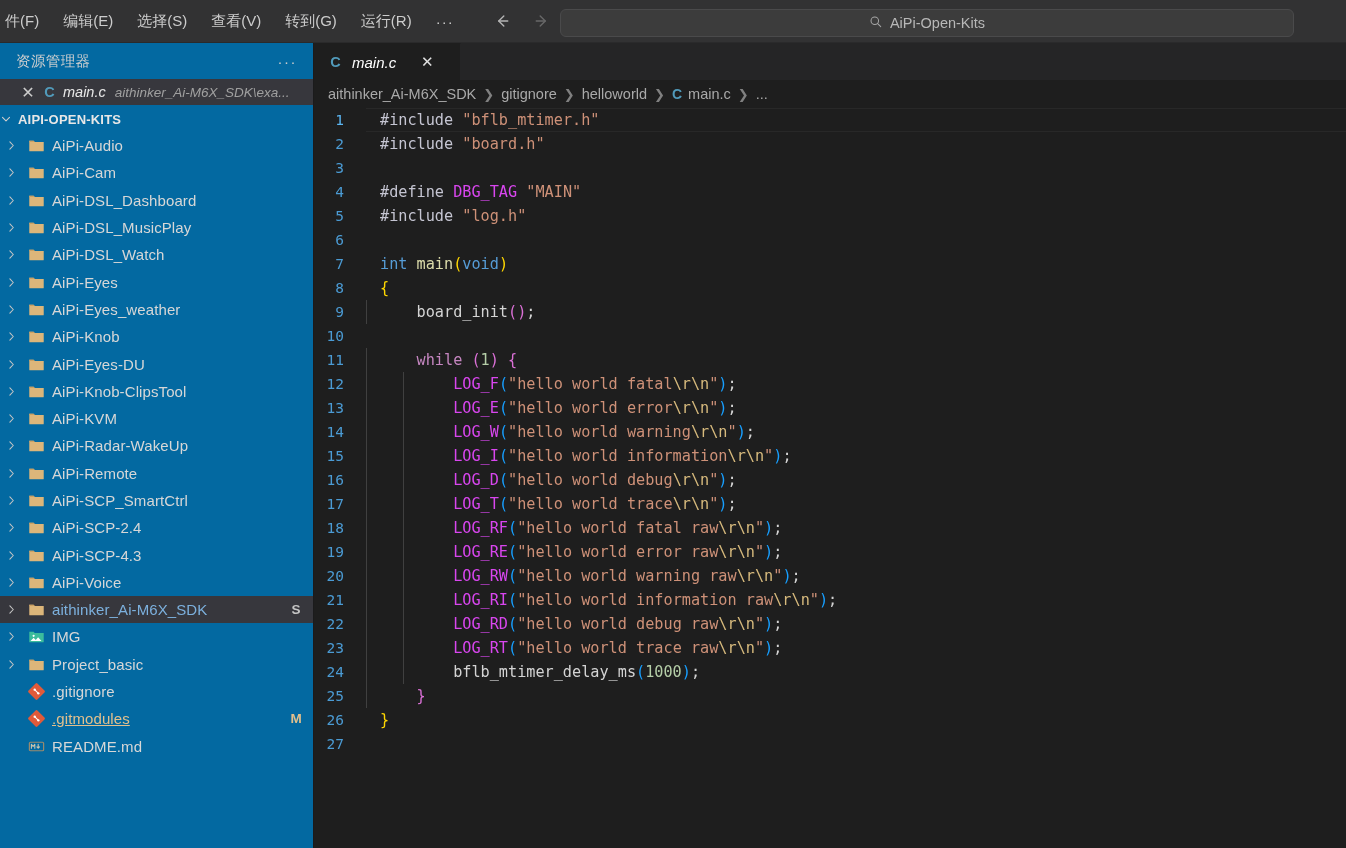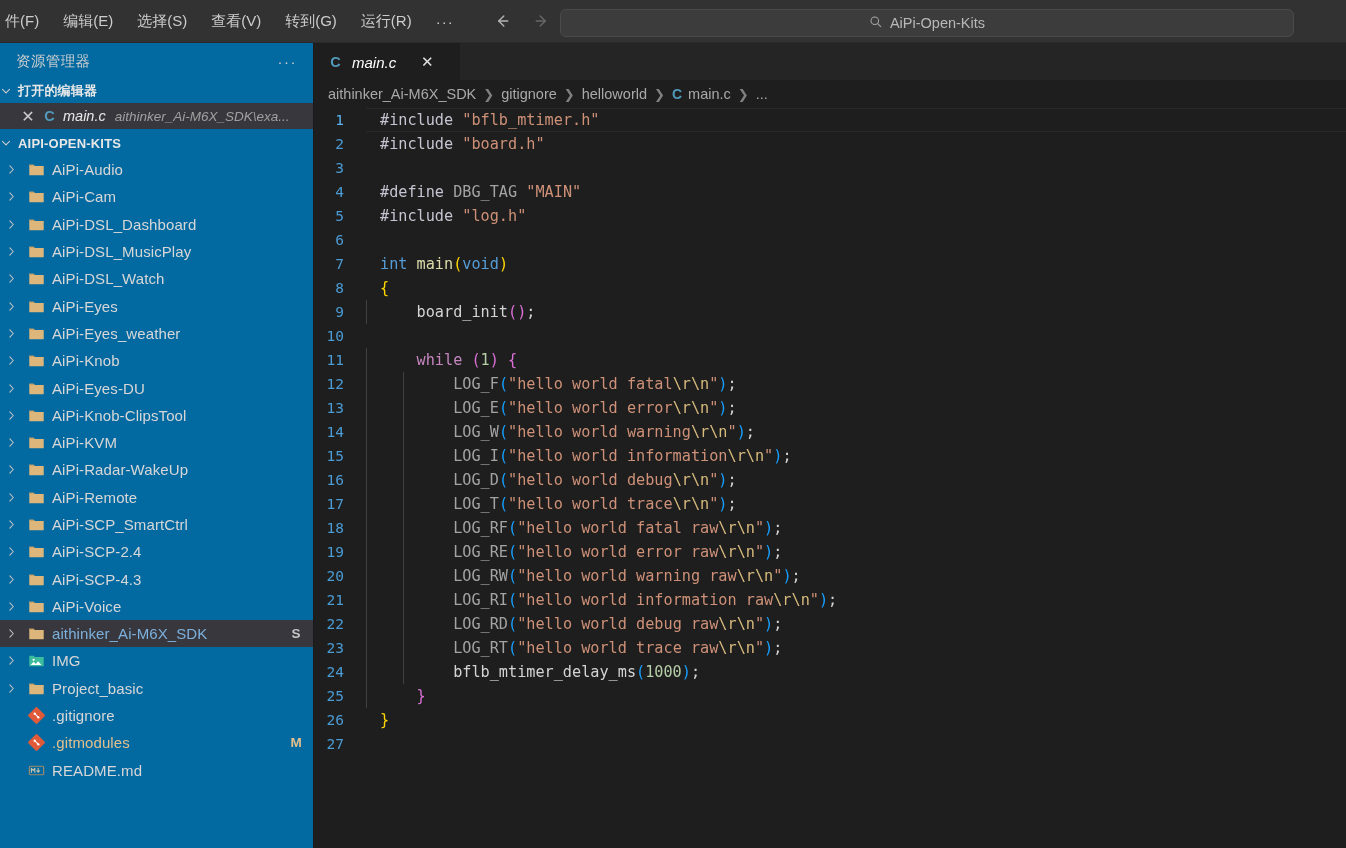--- a/index.html
+++ b/index.html
@@ -82,21 +82,21 @@
   .tree{flex:1;overflow:hidden;padding-top:1px;}
   .row{
     height:27.3px;display:flex;align-items:center;gap:4px;
     padding-left:2px;position:relative;
   }
   .row.selected{background:#37373d;}
   .row .chev{width:18px;display:flex;align-items:center;justify-content:center;flex:0 0 18px;}
   .ficon{width:24px;flex:0 0 24px;display:flex;align-items:center;justify-content:center;}
   .label{color:#d7d7d7;font-size:15px;white-space:nowrap;letter-spacing:.1px;}
   .row.selected .label{color:#7cb0dd;}
-  .label.mod{color:#e2c08d;}
+  .label.mod{color:#e2c08d;text-decoration:underline;}
   .badge{
     position:absolute;right:0;width:34px;text-align:center;
     color:#c5c5c5;font-size:13.5px;font-weight:bold;
   }
   .badge.mod{color:#e2c08d;}
   .row.indent1{padding-left:2px;}
   .row.leaf .chev{visibility:hidden;}
 
   
   .editor{flex:1;display:flex;flex-direction:column;min-width:0;background:#1e1e1e;}
@@ -142,21 +142,21 @@
   }
 
   
   .t-pre{color:#c5c5d2;}
   .t-str{color:#ce9178;}
   .t-esc{color:#d7ba7d;}
   .t-kw{color:#569cd6;}
   .t-ctl{color:#c586c0;}
   .t-fn{color:#dcdcaa;}
   .t-id{color:#d4d4d4;}
-  .t-macro{color:#a3a3a3;text-align:center;}
+  .t-macro{color:#d946ef;text-align:center;}
   .t-num{color:#b5cea8;}
   .p1{color:#ffd700;}
   .p2{color:#da70d6;}
   .p3{color:#179fff;}
   .t-plain{color:#d4d4d4;}
 </style>
 </head>
 <body>
 
 <div class="app">
@@ -200,28 +200,20 @@
 
   <div class="body">
 
     <div class="sidebar">
 
       <div class="sb-header">
         <span class="sb-title">资源管理器</span>
         <span class="sb-dots">···</span>
       </div>
 
-      <div class="section-head">
-        <span class="twisty" style="margin-left:-4px;">
-          <svg width="14" height="14" viewBox="0 0 16 16">
-              <path d="M4 6.2l4 4 4-4" fill="none" stroke="#cccccc" stroke-width="1.3" stroke-linecap="round" stroke-linejoin="round"></path>
-            </svg>
-        </span>
-        <span>打开的编辑器</span>
-      </div>
 
       <div class="open-editor-row">
         <span class="oe-close">✕</span>
         <span class="cicon">C</span>
         <span class="oe-name">main.c</span>
         <span class="oe-path">aithinker_Ai-M6X_SDK\exa...</span>
       </div>
 
       <div class="section-head" style="margin-top:2px;">
         <span class="twisty" style="margin-left:-4px;">

